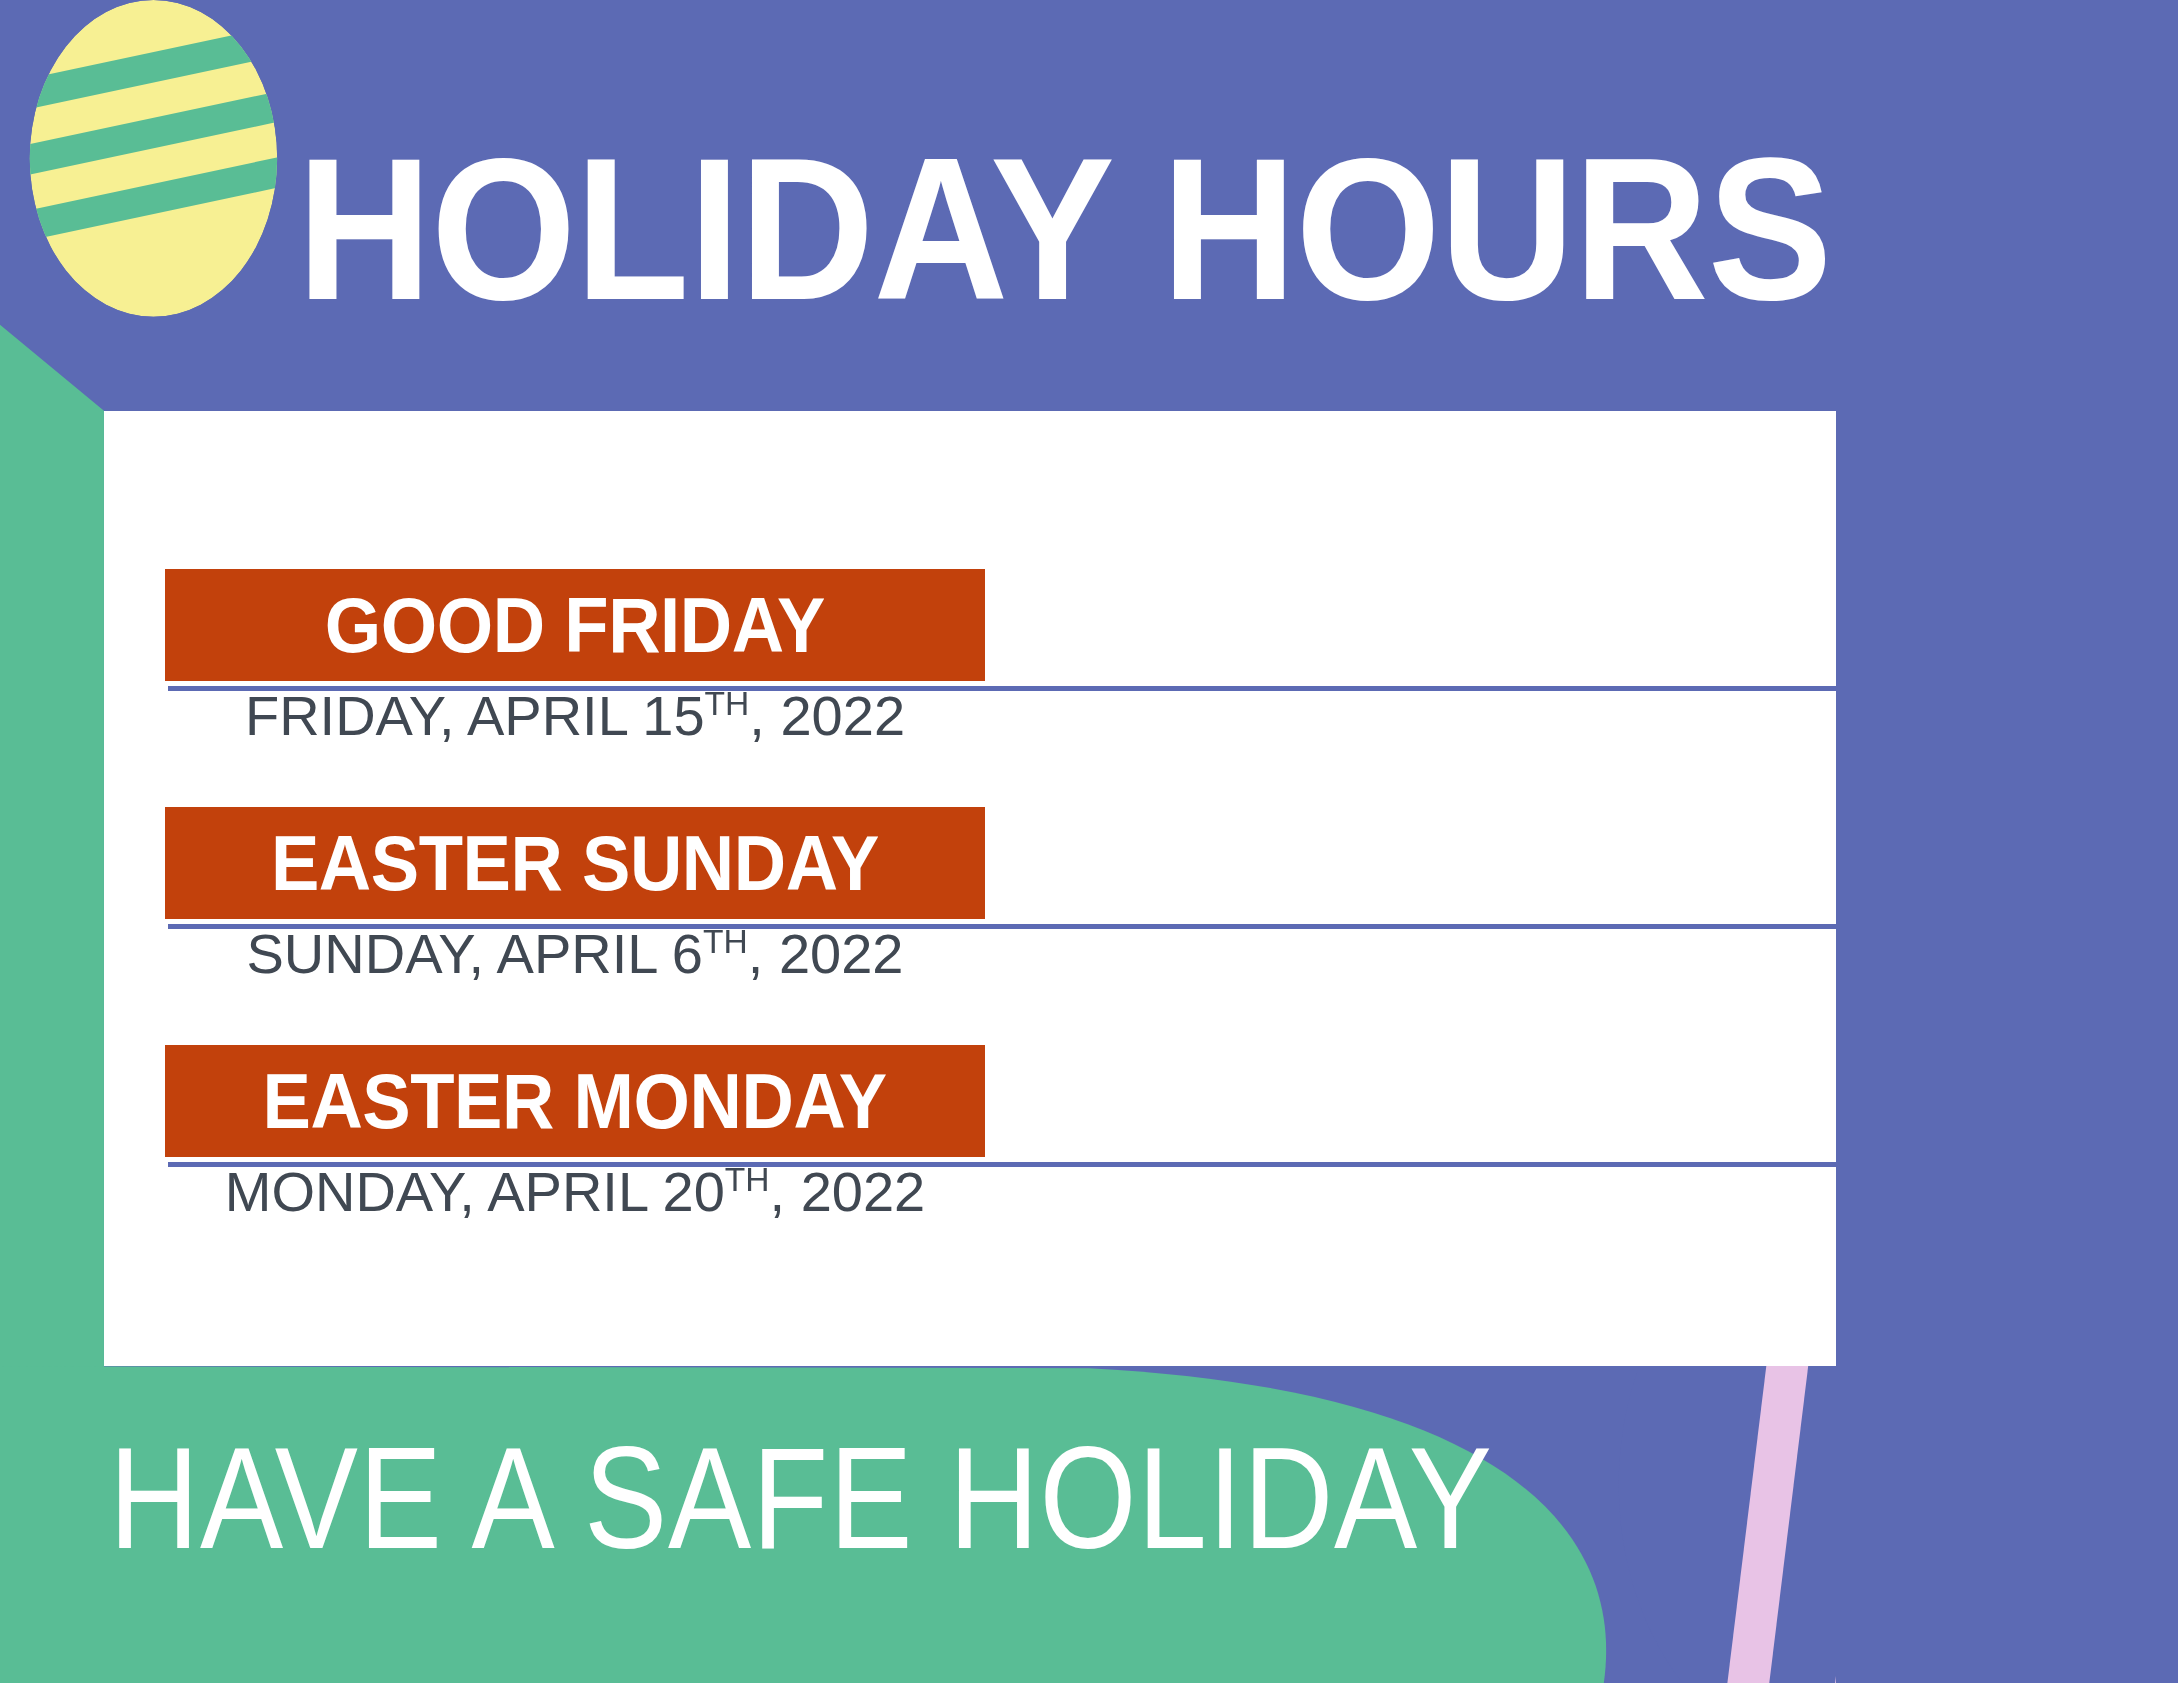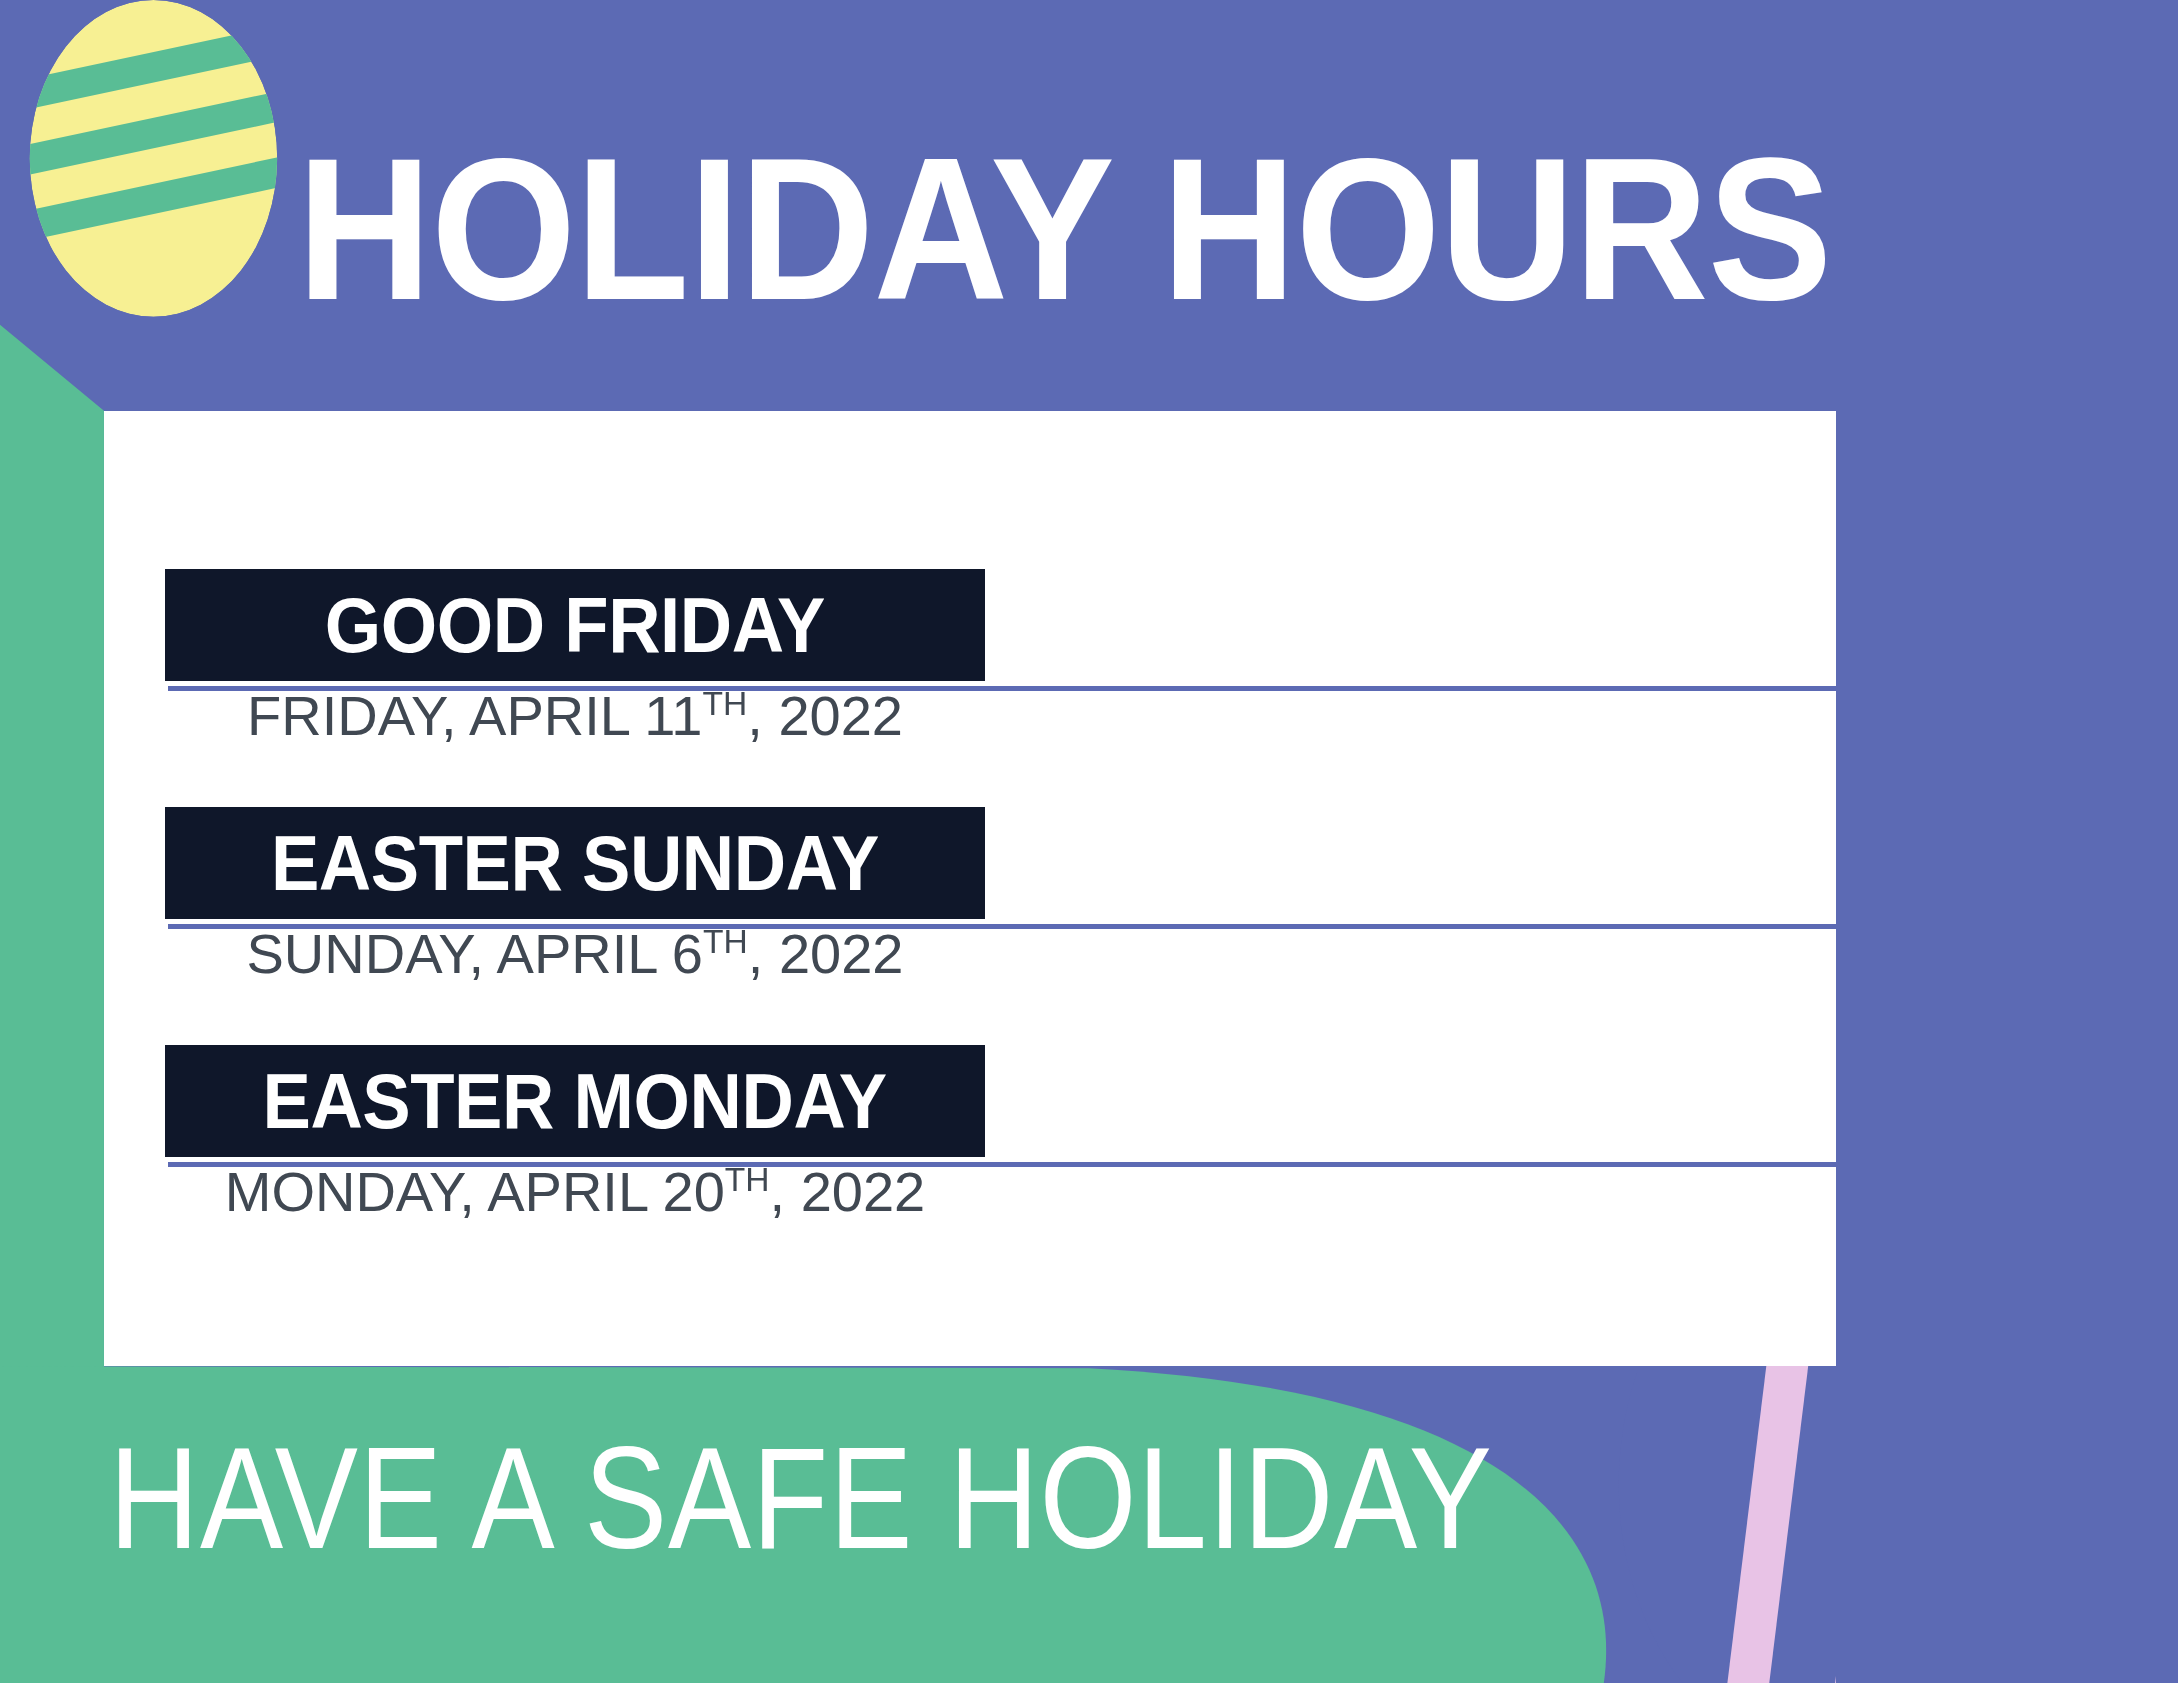--- a/index.html
+++ b/index.html
@@ -66,21 +66,21 @@
   .rule {
     position:absolute;
     left:64px; top:117px;
     width:1871px; height:5px;
     background:#5C6AB4;
   }
   .tag {
     position:absolute;
     left:61px; top:0;
     width:820px; height:112px;
-    background:#0f172a;
+    background:#c2410c;
     display:flex;
     align-items:center;
     justify-content:center;
     z-index:2;
   }
   .tag-label {
     color:#FFFFFF;
     font-size:78px;
     font-weight:bold;
     letter-spacing:-0.5px;
@@ -175,21 +175,21 @@
 
   <div class="card"></div>
 
   <div class="rows">
 
     <div class="row row-0">
       <div class="rule"></div>
       <div class="tag">
         <span class="tag-label">GOOD FRIDAY</span>
       </div>
-      <div class="date"><span>FRIDAY, APRIL 11</span><sup>TH</sup><span>, 2022</span></div>
+      <div class="date"><span>FRIDAY, APRIL 15</span><sup>TH</sup><span>, 2022</span></div>
     </div>
 
     <div class="row row-1">
       <div class="rule"></div>
       <div class="tag">
         <span class="tag-label">EASTER SUNDAY</span>
       </div>
       <div class="date"><span>SUNDAY, APRIL 6</span><sup>TH</sup><span>, 2022</span></div>
     </div>
 

